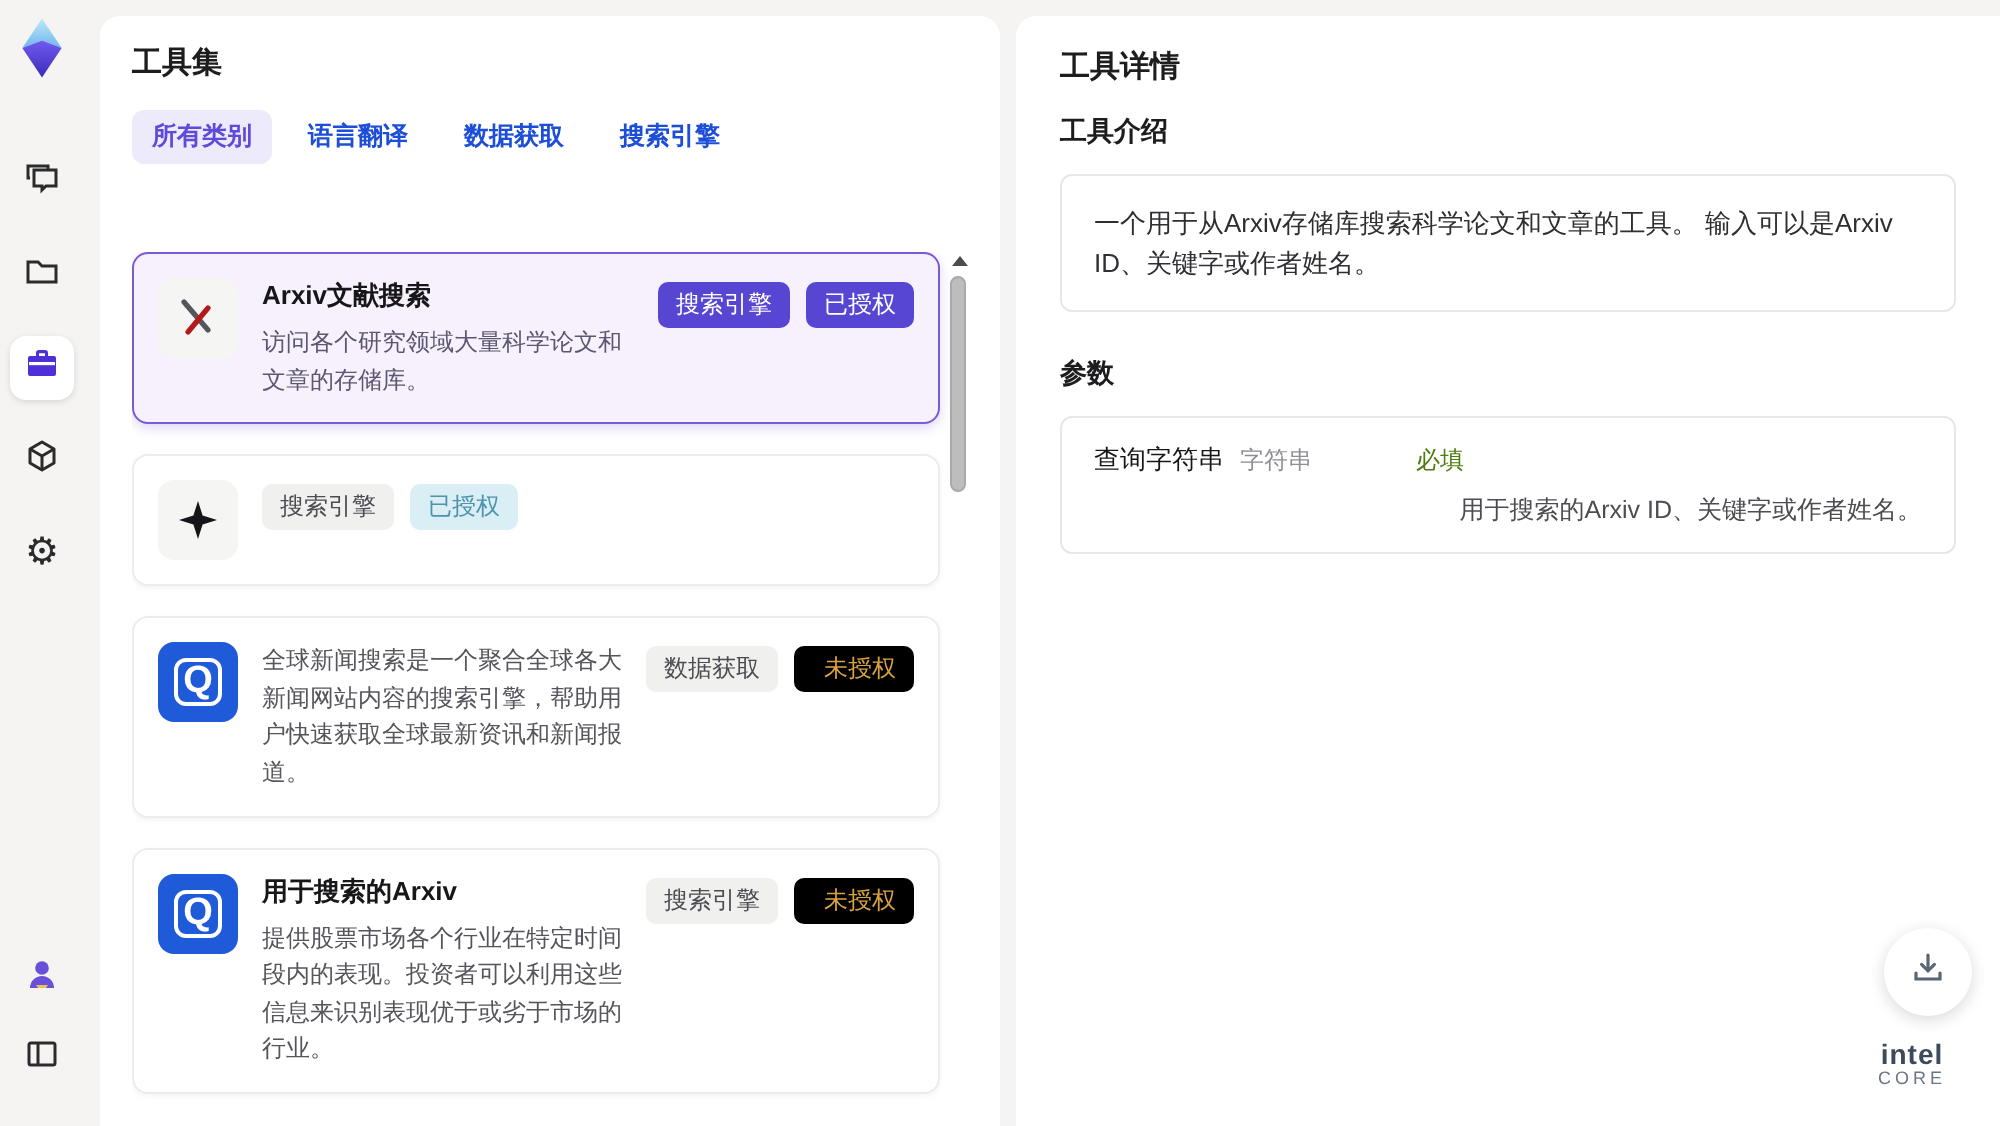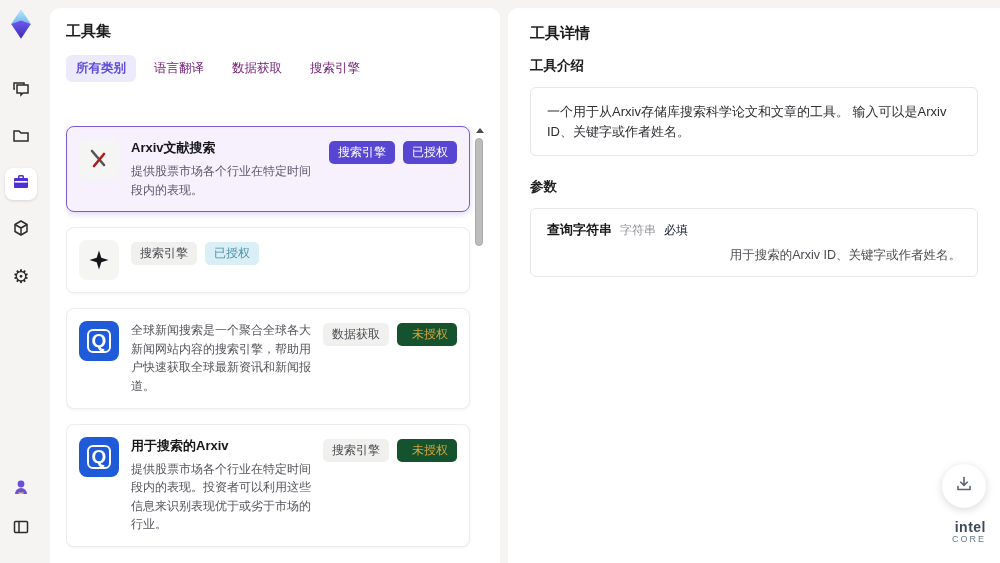--- a/index.html
+++ b/index.html
@@ -36,22 +36,22 @@
   .panel-right {
     position:absolute; left:508px; top:8px; width:492px; height:555px;
     background:#ffffff; border-radius:10px 0 0 0;
     padding:16px 22px;
   }
   .panel-title { font-size:15px; font-weight:bold; margin-bottom:14px; }
 
   
   .tabs { display:flex; gap:8px; margin-bottom:12px; }
   .tab {
-    font-size:12.5px; color:#701a75; padding:5px 10px; border-radius:6px;
-    cursor:pointer; white-space:nowrap;
+    font-size:12.5px; color:#1d4ed8; padding:5px 10px; border-radius:6px;
+    cursor:pointer; white-space:nowrap;font-weight:bold;
   }
   .tab.active { background:#edebfb; color:#5f4bd8; font-weight:bold;text-align:right; }
 
   
   .tool-list {
     position:relative; height:462px; overflow:hidden; padding-right:14px;margin-top:44px;
   }
   .tool-card {
     display:flex; gap:12px; background:#fff;
     border:1px solid #ececec; border-radius:8px;
@@ -76,21 +76,21 @@
   .tool-name { font-size:13px; font-weight:bold; color:#17171a; margin-bottom:5px; }
   .tool-desc { font-size:12px; color:#55555c; line-height:1.55; }
   .tool-card.selected .tool-desc { color:#5d5670; }
   .tool-tags { display:flex; gap:8px; align-items:flex-start; padding-top:2px; }
   .tag {
     font-size:12px; padding:3px 9px; border-radius:5px; white-space:nowrap;
   }
   .tag.purple { background:#5746d2; color:#ffffff; }
   .tag.gray   { background:#f0f0ef; color:#4c4c52; }
   .tag.cyan   { background:#d9eef5; color:#4e93aa; }
-  .tag.orange { background:#14532d; color:#d8a23e;padding-left:15px; }
+  .tag.orange { background:#000000; color:#d8a23e;padding-left:15px; }
 
   
   .scrollbar {
     position:absolute; right:0; top:0; bottom:0; width:10px;
   }
   .scroll-arrow { position:absolute; left:2px; width:0; height:0; border-left:4px solid transparent; border-right:4px solid transparent; }
   .scroll-arrow.up { top:2px; border-bottom:5px solid #4c4c4c; }
   .scroll-arrow.down { bottom:8px; border-top:5px solid #4c4c4c; }
   .scroll-thumb {
     position:absolute; left:1px; top:12px; width:8px; height:108px;
@@ -100,33 +100,33 @@
   
   .section-heading { font-size:13.5px; font-weight:bold; margin:14px 0 12px 0; }
   .intro-box {
     border:1px solid #e7e7e7; border-radius:6px; padding:14px 16px;
     font-size:13px; color:#2e2e33; line-height:1.5;
   }
   .param-box {
     border:1px solid #e7e7e7; border-radius:6px; padding:12px 16px;
   }
   .param-head { display:flex; align-items:baseline; gap:8px; margin-bottom:8px; }
-  .param-name { font-size:13px; font-weight:bold; color:#17171a; }
+  .param-name { font-size:13px; font-weight:normal; color:#17171a; }
   .param-type { font-size:12px; color:#8e8e94; }
-  .param-required { font-size:12px; color:#0f172a; }
+  .param-required { font-size:12px; color:#4d7c0f;margin-left:44px; }
   .param-desc { font-size:12.5px; color:#4c4c52;text-align:right; }
 
   
   .fab {
     position:absolute; right:14px; bottom:55px; width:44px; height:44px;
     border-radius:50%; background:#ffffff; box-shadow:0 2px 8px rgba(0,0,0,.15);
     display:flex; align-items:center; justify-content:center; cursor:pointer;
   }
   .brand {
-    position:absolute; right:14px; bottom:18px; width:60px; text-align:right;
+    position:absolute; right:14px; bottom:18px; width:60px; text-align:center;
     color:#3d4a5c; line-height:1.1;
   }
   .brand .b1 { font-size:14px; font-weight:bold; letter-spacing:.5px; }
   .brand .b2 { font-size:9px; letter-spacing:2px; color:#6a7686; }
 </style>
 </head>
 <body>
 
 <div class="rail">
   <div class="rail-logo">
@@ -220,21 +220,21 @@
   <div class="tool-list">
     <div class="tool-card selected">
     <div class="tool-icon">
           <svg viewBox="0 0 24 24" width="24" height="24">
             <path d="M5 4 L17 18" stroke="#55555c" stroke-width="2.6" stroke-linecap="round" fill="none"></path>
             <path d="M17 7 L7 19" stroke="#b31b1b" stroke-width="2.6" stroke-linecap="round" fill="none"></path>
           </svg>
         </div>
     <div class="tool-main">
       <div class="tool-name">Arxiv文献搜索</div>
-      <div class="tool-desc">提供股票市场各个行业在特定时间段内的表现。</div>
+      <div class="tool-desc">访问各个研究领域大量科学论文和文章的存储库。</div>
     </div>
     <div class="tool-tags">
           <span class="tag purple">搜索引擎</span>
           <span class="tag purple">已授权</span>
         </div>
   </div>
       <div class="tool-card">
     <div class="tool-icon">
           <svg viewBox="0 0 20 20" width="20" height="20">
             <polygon points="10,0.5 12.3,7.7 19.5,10 12.3,12.3 10,19.5 7.7,12.3 0.5,10 7.7,7.7" fill="#15151a"></polygon>

